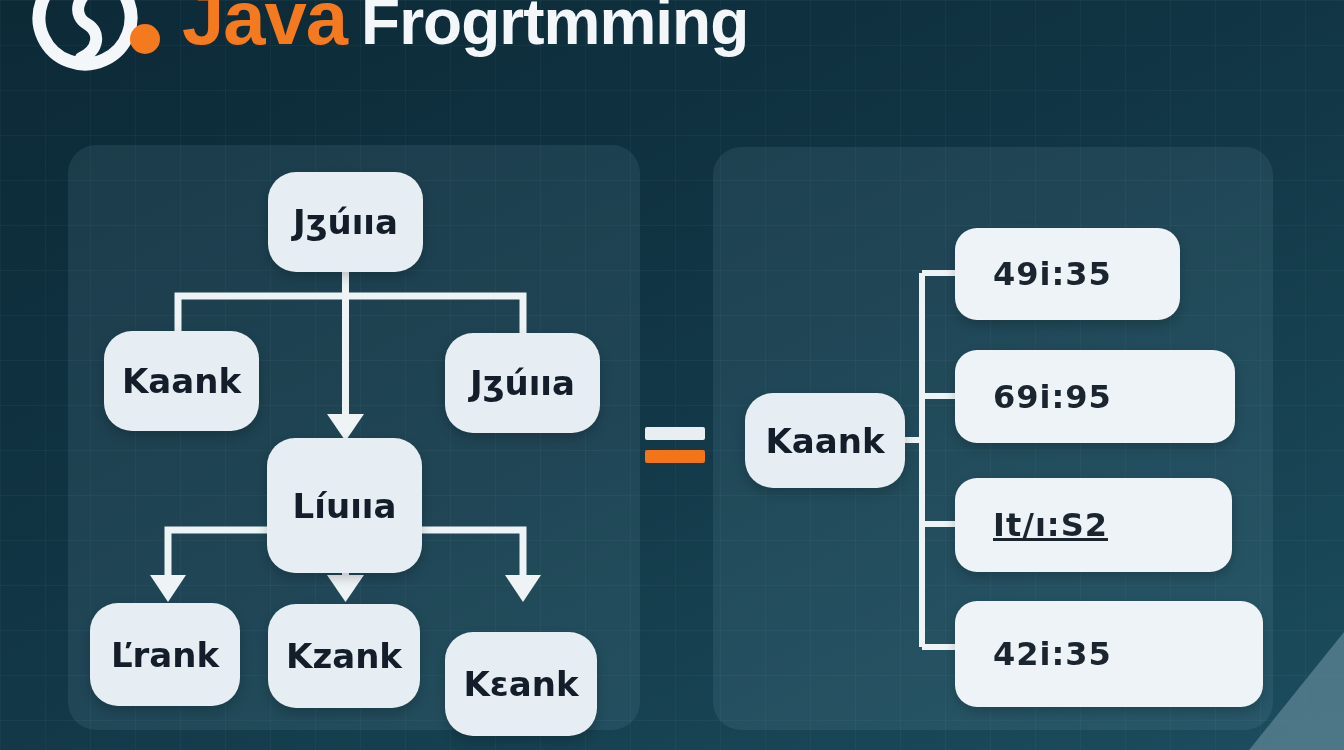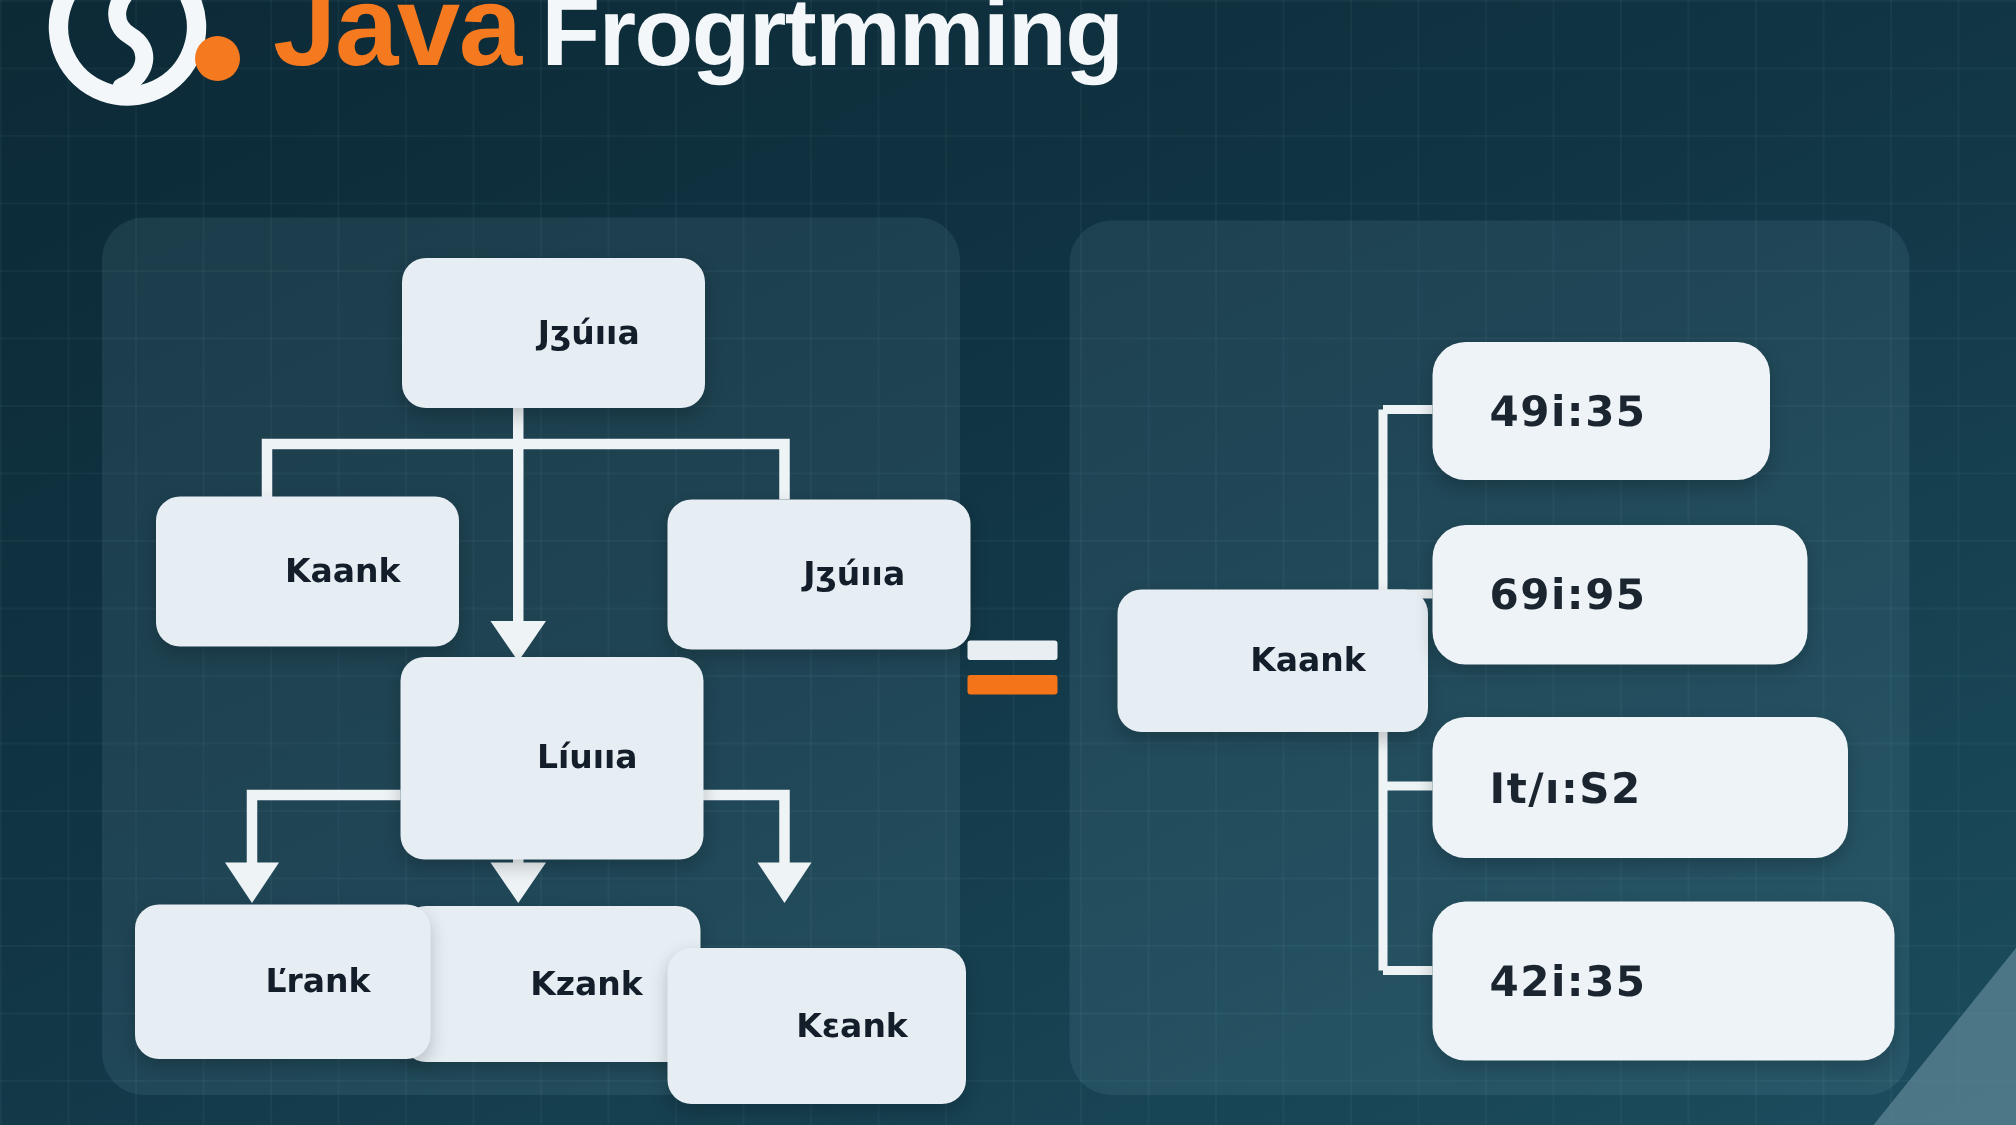--- a/index.html
+++ b/index.html
@@ -15,26 +15,26 @@
   .brand{position:absolute;left:182px;top:-22px;line-height:1.05;white-space:nowrap;
     font-family:"Liberation Sans","DejaVu Sans",sans-serif;font-weight:700;letter-spacing:-1px;margin:0;}
   .brand .java{color:#f4791f;font-size:76px;}
   .brand .prog{color:#f4f7f9;font-size:64px;margin-left:14px;}
   .logo{position:absolute;left:25px;top:-22px;}
   
   .panel{position:absolute;background:rgba(148,193,210,0.11);border-radius:28px;}
   #left-panel{left:68px;top:145px;width:572px;height:585px;}
   #right-panel{left:713px;top:147px;width:560px;height:583px;}
   
-  .node{position:absolute;background:#e6eef4;border-radius:16px;color:#141e2a;
+  .node{position:absolute;background:#e6eef4;border-radius:28px;color:#141e2a;
     display:flex;align-items:center;justify-content:center;
-    font-weight:700;font-size:22px;box-shadow:0 5px 12px rgba(0,0,0,0.20);padding-left:47px;}
+    font-weight:700;font-size:34px;box-shadow:0 5px 12px rgba(0,0,0,0.20);}
   .leaf{position:absolute;background:#eef3f7;border-radius:22px;color:#1b2530;
     display:flex;align-items:center;justify-content:flex-start;padding-left:38px;box-sizing:border-box;
-    font-weight:700;font-size:28px;letter-spacing:1px;box-shadow:0 5px 12px rgba(0,0,0,0.20);}
+    font-weight:700;font-size:32px;letter-spacing:1px;box-shadow:0 5px 12px rgba(0,0,0,0.20);}
   
   #wires{position:absolute;left:0;top:0;pointer-events:none;}
   
   .equals{position:absolute;left:645px;top:427px;width:60px;height:36px;}
   .equals .bar{position:absolute;left:0;width:100%;border-radius:2px;}
   .equals .bar.top{top:0;height:13px;background:#e8eef2;}
   .equals .bar.bottom{top:23px;height:13px;background:#f4741a;}
   
   .corner{position:absolute;right:0;bottom:0;width:95px;height:118px;
     background:#5d8494;clip-path:polygon(100% 0,100% 100%,0 100%);opacity:0.75;}
@@ -87,19 +87,19 @@
   <div class="node" style="left:90px;top:603px;width:150px;height:103px;">Ľrank</div>
   <div class="node" style="left:445px;top:632px;width:152px;height:104px;">Kεank</div>
 
   <div class="equals">
     <div class="bar top"></div>
     <div class="bar bottom"></div>
   </div>
 
   <div class="node" style="left:745px;top:393px;width:160px;height:95px;">Kaank</div>
   <div class="leaf" style="left:955px;top:228px;width:225px;height:92px;">49i:35</div>
-  <div class="leaf" style="left:955px;top:350px;width:250px;height:93px;">69i:95</div>
-  <div class="leaf" style="left:955px;top:478px;width:277px;height:94px;">It/ı:S2</div>
+  <div class="leaf" style="left:955px;top:350px;width:280px;height:93px;">69i:95</div>
+  <div class="leaf" style="left:955px;top:478px;width:277px;height:94px;text-decoration:underline;">It/ı:S2</div>
   <div class="leaf" style="left:955px;top:601px;width:308px;height:106px;">42i:35</div>
 
   <div class="corner"></div>
 
 </div>
 
 </body></html>

